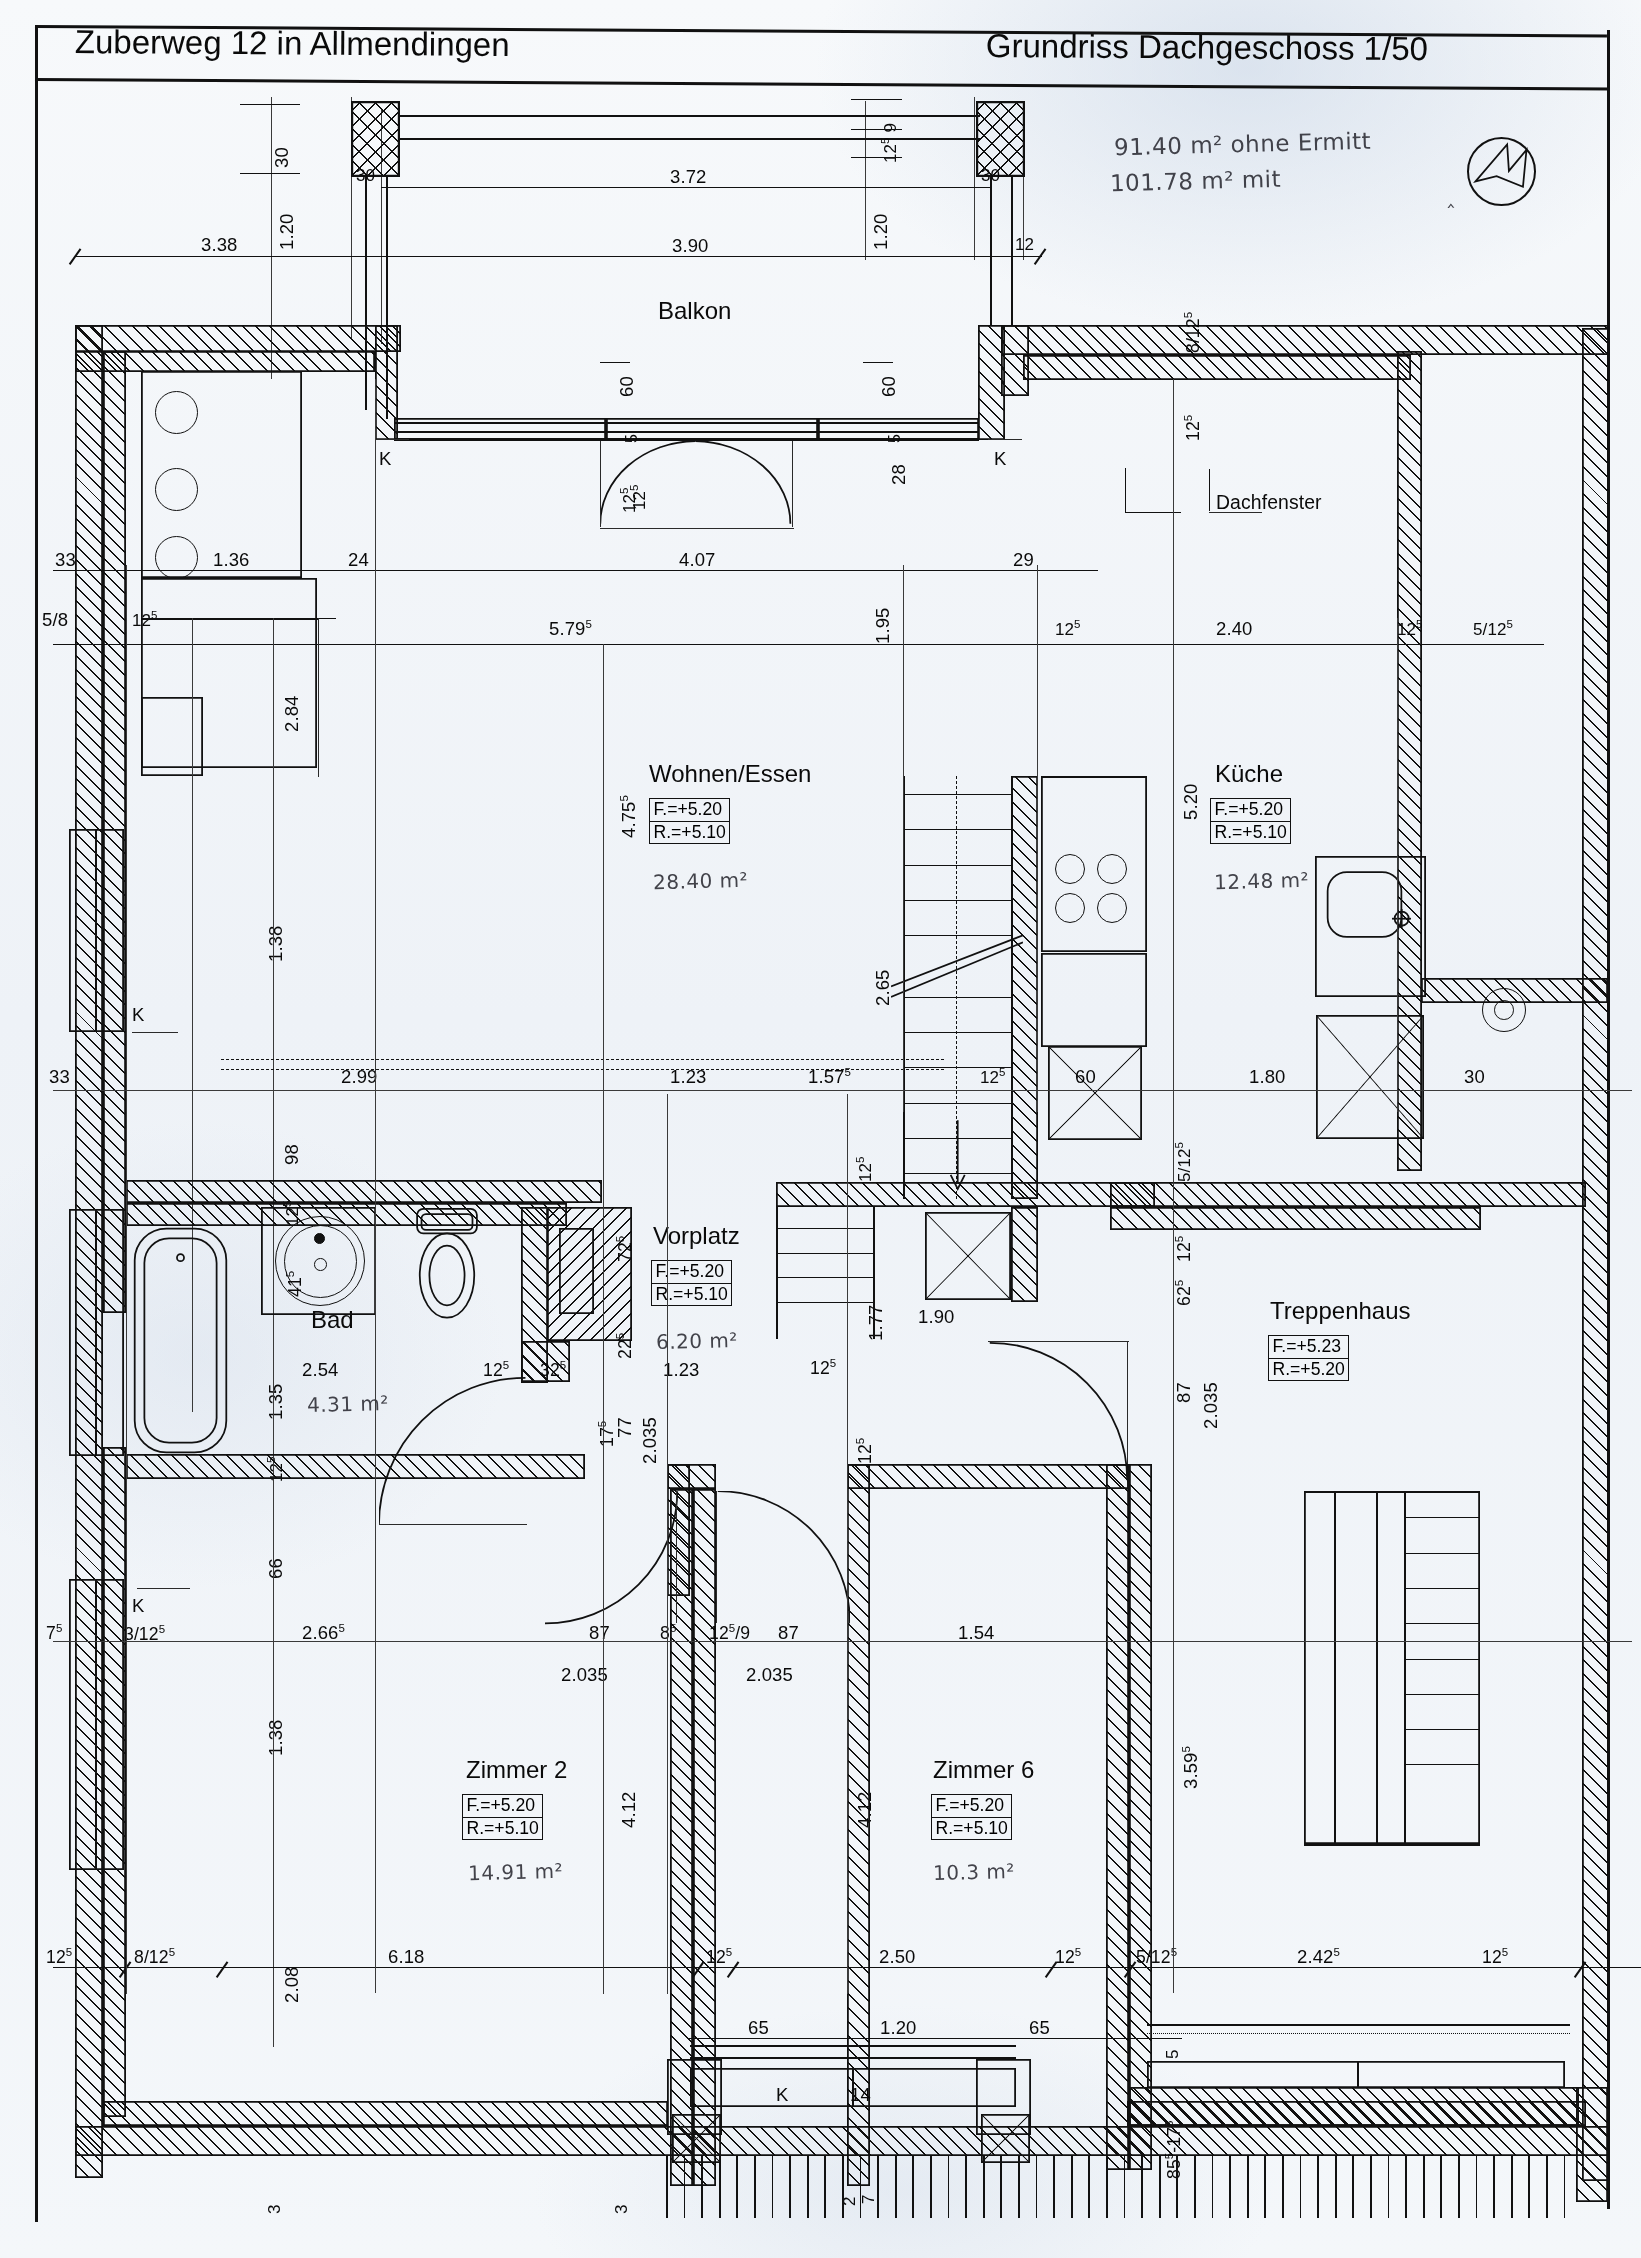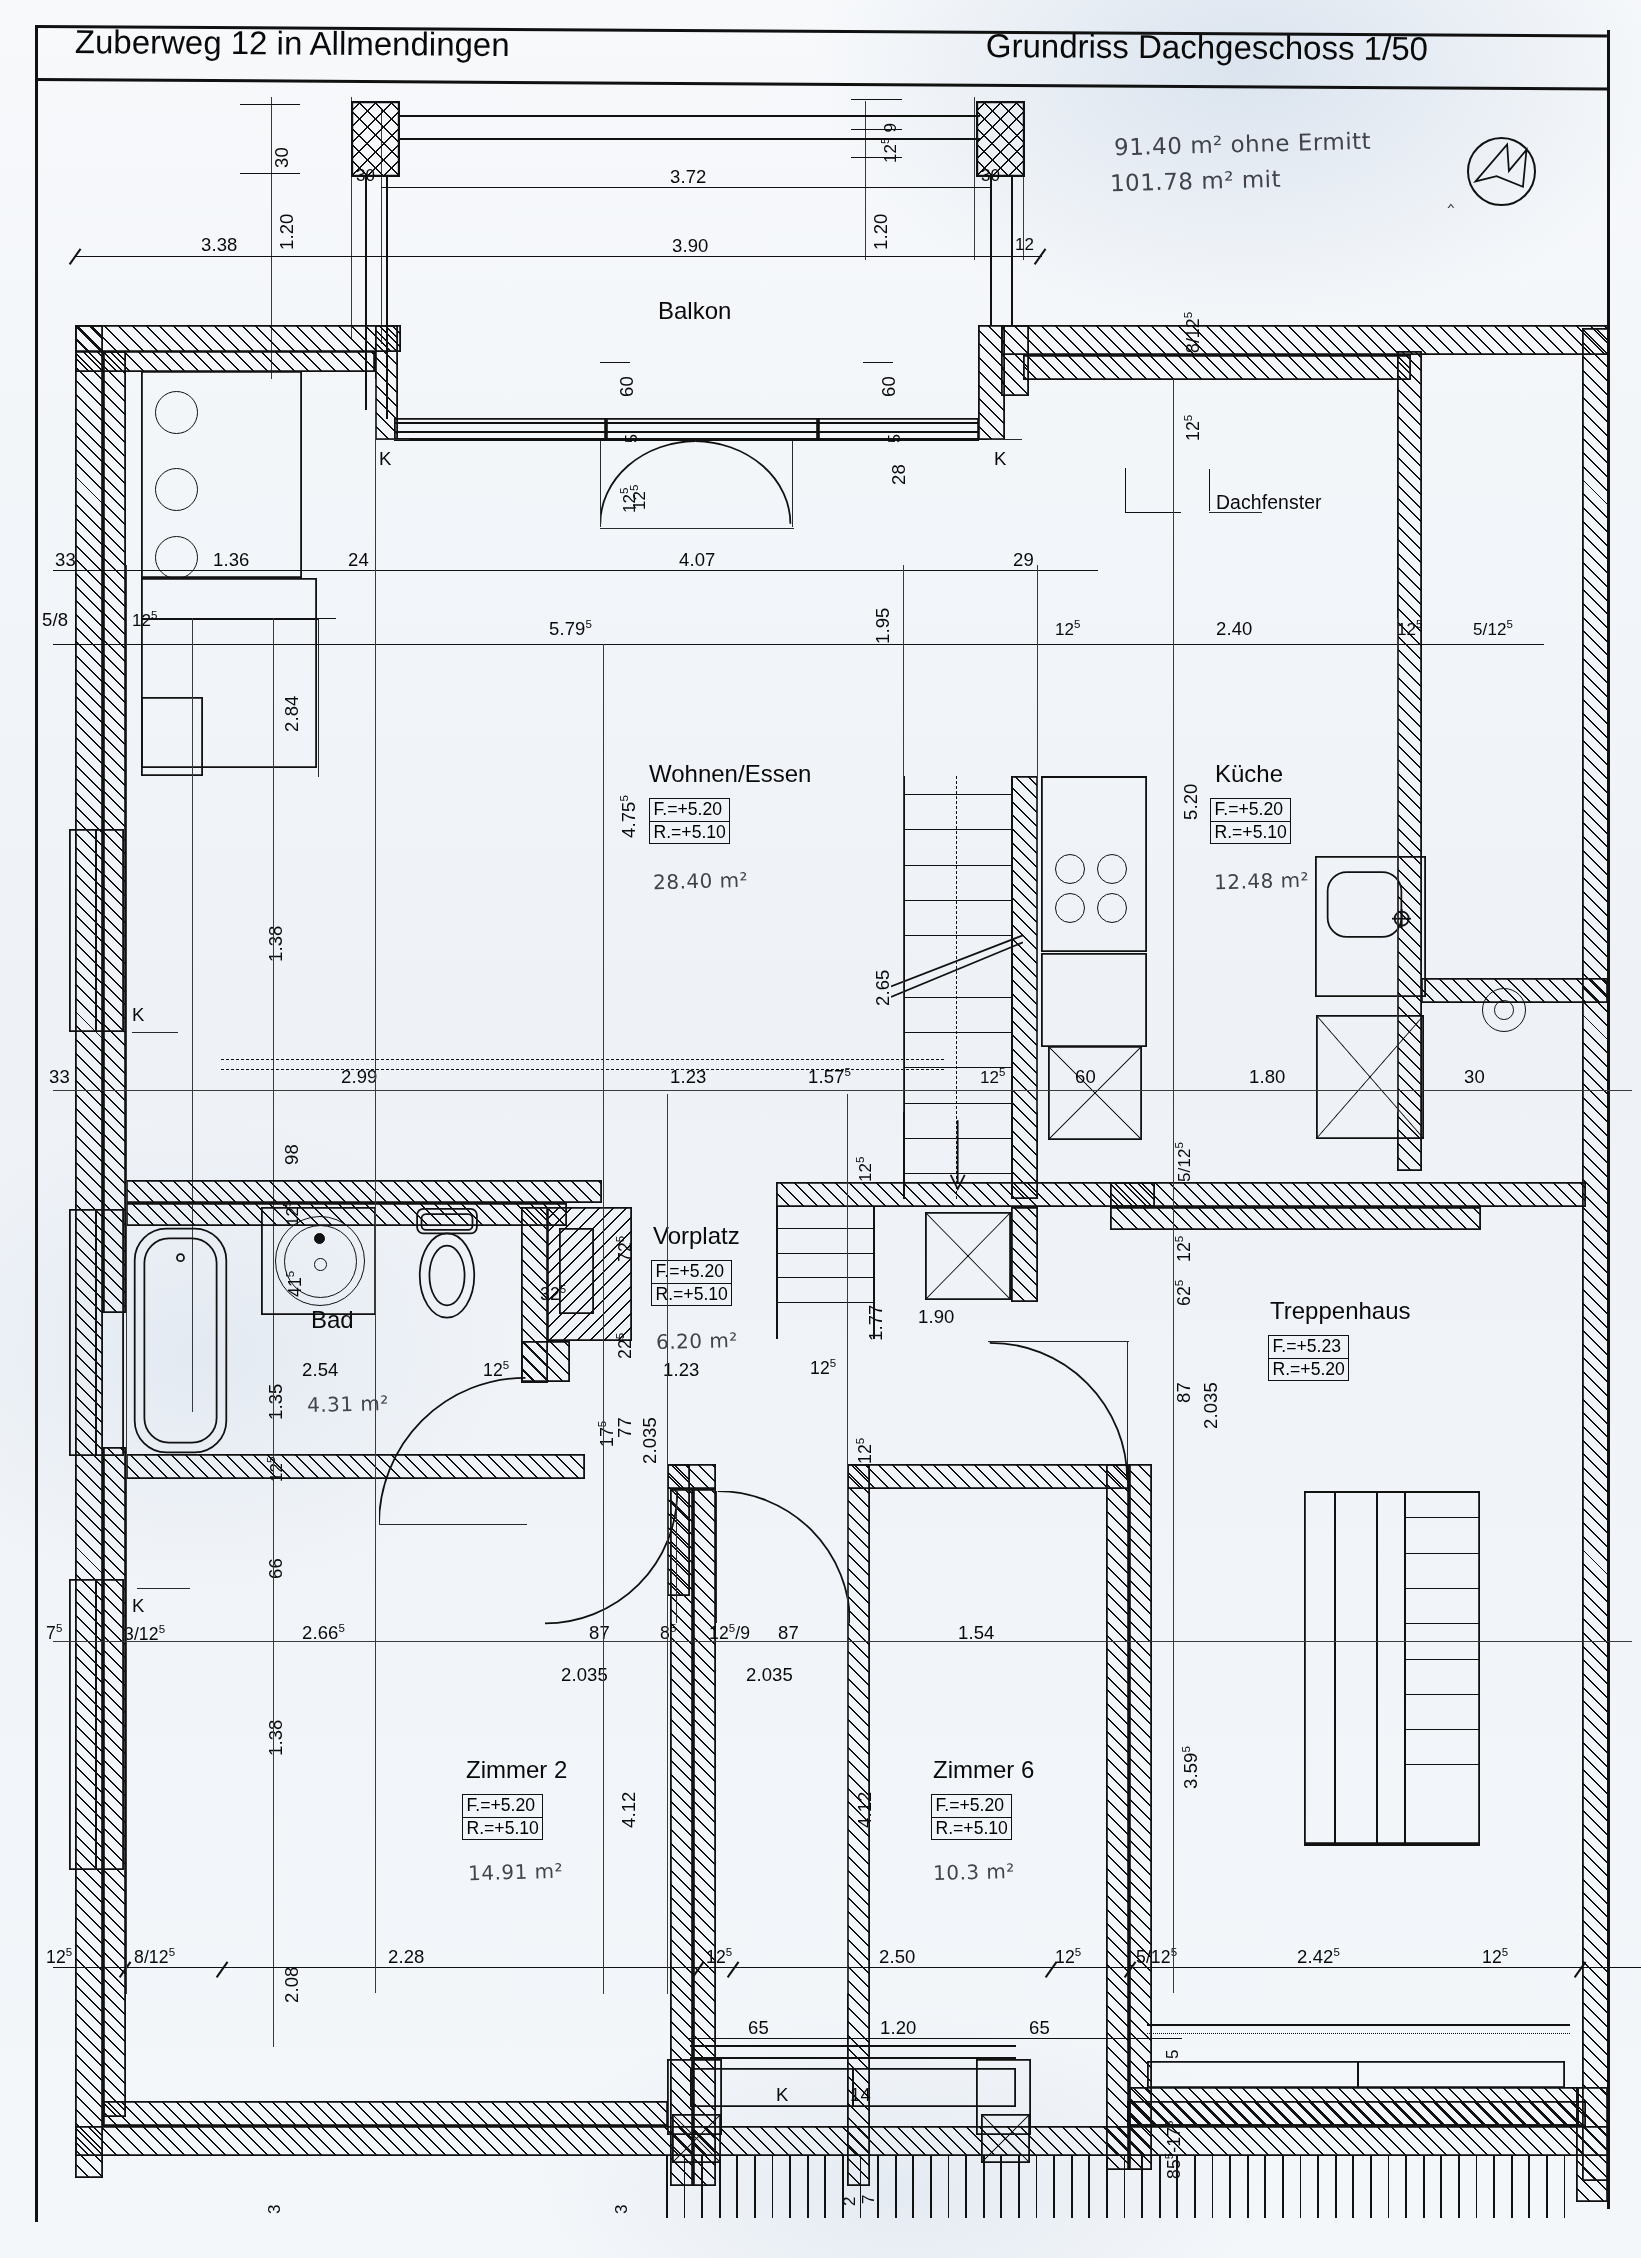--- a/index.html
+++ b/index.html
@@ -375,21 +375,21 @@
   <div class="rectL" style="left:559px;top:1228px;width:35px;height:86px;background:rgba(255,255,255,.0);"></div>
   <div class="wall" style="left:521px;top:1341px;width:49px;height:41px;"></div>
 
   <div style="position:absolute;left:379px;top:1376px;width:150px;height:150px;">
     <svg width="150" height="150" viewBox="0 0 170 170">
         <path d="M0 168 A166 166 0 0 1 166 2" fill="none" stroke="#111" stroke-width="2"></path>
       </svg>
   </div>
   <div class="ln h1" style="left:379px;top:1524px;width:148px;"></div>
   <div class="txt dim" style="left:483px;top:1359px;font-size:17.6px;">12<span class="sup">5</span></div>
-  <div class="txt dim" style="left:540px;top:1283px;font-size:17.6px;">32<span class="sup">5</span></div>
+  <div class="txt dim" style="left:540px;top:1359px;font-size:17.6px;">32<span class="sup">5</span></div>
   <div class="txt dim rot" style="left:596px;top:1447px;font-size:17.6px;">17<span class="sup">5</span></div>
   <div class="txt dim rot" style="left:614px;top:1438px;">77</div>
   <div class="txt dim rot" style="left:639px;top:1464px;">2.035</div>
   <div class="txt dim rot" style="left:614px;top:1262px;font-size:17.6px;">72<span class="sup">5</span></div>
   <div class="txt dim rot" style="left:614px;top:1359px;font-size:17.6px;">22<span class="sup">5</span></div>
 
   <div class="txt room" style="left:653px;top:1222px;">Vorplatz</div>
   <div class="lvl" style="left:651px;top:1260px;">
     <div>F.=+5.20</div>
     <div>R.=+5.10</div>
@@ -523,21 +523,21 @@
 
   <div class="wall" style="left:1129px;top:2087px;width:450px;height:39px;"></div>
   <div class="wall" style="left:1576px;top:2087px;width:32px;height:115px;"></div>
 
   <div style="position:absolute;left:666px;top:2156px;width:900px;height:62px;
        background:repeating-linear-gradient(90deg,#111 0 1.8px,transparent 1.8px 17.6px);"></div>
 
   <div class="hline" style="left:53px;top:1967px;width:1588px;"></div>
   <div class="txt dim" style="left:46px;top:1946px;font-size:17.6px;">12<span class="sup">5</span></div>
   <div class="txt dim" style="left:134px;top:1946px;font-size:17.6px;">8/12<span class="sup">5</span></div>
-  <div class="txt dim" style="left:388px;top:1946px;">2.28</div>
+  <div class="txt dim" style="left:388px;top:1946px;">6.18</div>
   <div class="txt dim" style="left:706px;top:1946px;font-size:17.6px;">12<span class="sup">5</span></div>
   <div class="txt dim" style="left:879px;top:1946px;">2.50</div>
   <div class="txt dim" style="left:1055px;top:1946px;font-size:17.6px;">12<span class="sup">5</span></div>
   <div class="txt dim" style="left:1136px;top:1946px;font-size:17.6px;">5/12<span class="sup">5</span></div>
   <div class="txt dim" style="left:1297px;top:1946px;">2.42<span class="sup">5</span></div>
   <div class="txt dim" style="left:1482px;top:1946px;font-size:17.6px;">12<span class="sup">5</span></div>
 
   <div class="hline" style="left:688px;top:2038px;width:494px;"></div>
   <div class="txt dim" style="left:748px;top:2017px;">65</div>
   <div class="txt dim" style="left:880px;top:2017px;">1.20</div>

